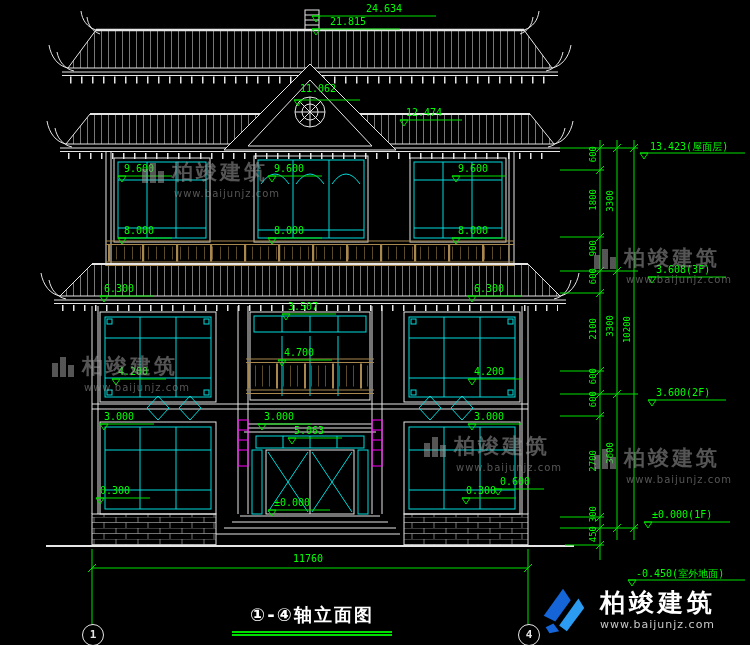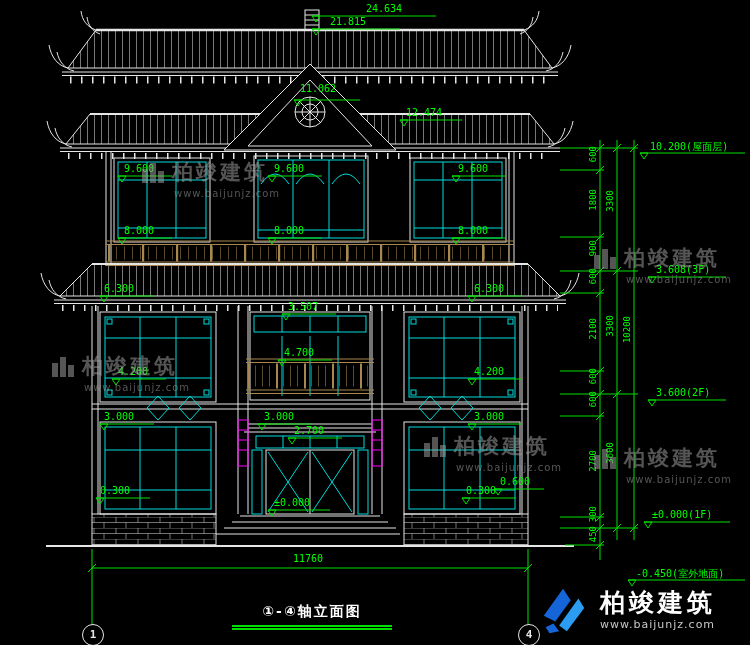--- a/index.html
+++ b/index.html
@@ -9,21 +9,21 @@
   .dim{position:absolute;color:#00ff00;font:10px "DejaVu Sans Mono",monospace;white-space:nowrap;}
   .vdim{position:absolute;color:#00ff00;font:9px "DejaVu Sans Mono",monospace;white-space:nowrap;
         writing-mode:vertical-rl;transform:rotate(180deg);}
   .wm{position:absolute;opacity:.55;}
   .wm-row{display:flex;align-items:center;gap:6px;}
   .wm-name{color:#9c9c9c;font-size:21px;font-weight:bold;letter-spacing:3px;}
   .wm-url{color:#9c9c9c;font-size:10px;letter-spacing:1px;margin:2px 0 0 34px;}
   .axis-bubble{position:absolute;width:20px;height:20px;border:1.5px solid #e6e6e6;border-radius:50%;
         color:#e6e6e6;font:bold 11px "DejaVu Sans Mono",monospace;line-height:20px;text-align:center;}
   .title-wrap{position:absolute;left:232px;top:603px;width:160px;text-align:center;}
-  .title-text{color:#fff;font-size:14px;font-weight:bold;letter-spacing:2px;}
+  .title-text{color:#fff;font-size:18px;font-weight:bold;letter-spacing:2px;}
   .title-underline{height:2px;background:#00e000;margin-top:4px;box-shadow:0 3px 0 0 #00e000;}
   .logo{position:absolute;left:536px;top:582px;display:flex;align-items:center;gap:10px;}
   .logo-name{color:#fff;font-size:25px;font-weight:bold;letter-spacing:4px;line-height:1.1;}
   .logo-url{color:#c9c9c9;font-size:11px;letter-spacing:1px;margin-top:2px;}
 </style>
 </head>
 <body>
 
 <div id="stage">
 
@@ -241,28 +241,28 @@
   <div class="dim" style="left:458px;top:225px">8.000</div>
   <div class="dim" style="left:104px;top:283px">6.300</div>
   <div class="dim" style="left:474px;top:283px">6.300</div>
   <div class="dim" style="left:288px;top:301px">3.507</div>
   <div class="dim" style="left:284px;top:347px">4.700</div>
   <div class="dim" style="left:118px;top:366px">4.200</div>
   <div class="dim" style="left:474px;top:366px">4.200</div>
   <div class="dim" style="left:104px;top:411px">3.000</div>
   <div class="dim" style="left:264px;top:411px">3.000</div>
   <div class="dim" style="left:474px;top:411px">3.000</div>
-  <div class="dim" style="left:294px;top:425px">2.700</div>
+  <div class="dim" style="left:294px;top:425px">5.063</div>
   <div class="dim" style="left:274px;top:497px">±0.000</div>
   <div class="dim" style="left:100px;top:485px">0.300</div>
   <div class="dim" style="left:466px;top:485px">0.300</div>
   <div class="dim" style="left:500px;top:476px">0.600</div>
   <div class="dim" style="left:293px;top:553px">11760</div>
 
-  <div class="dim" style="left:650px;top:140px">10.200(屋面层)</div>
+  <div class="dim" style="left:650px;top:140px">13.423(屋面层)</div>
   <div class="dim" style="left:656px;top:264px">3.608(3F)</div>
   <div class="dim" style="left:656px;top:387px">3.600(2F)</div>
   <div class="dim" style="left:652px;top:509px">±0.000(1F)</div>
   <div class="dim" style="left:636px;top:567px">-0.450(室外地面)</div>
 
   <div class="vdim" style="left:588px;top:146px">600</div>
   <div class="vdim" style="left:588px;top:189px">1800</div>
   <div class="vdim" style="left:588px;top:240px">900</div>
   <div class="vdim" style="left:588px;top:268px">600</div>
   <div class="vdim" style="left:588px;top:318px">2100</div>

